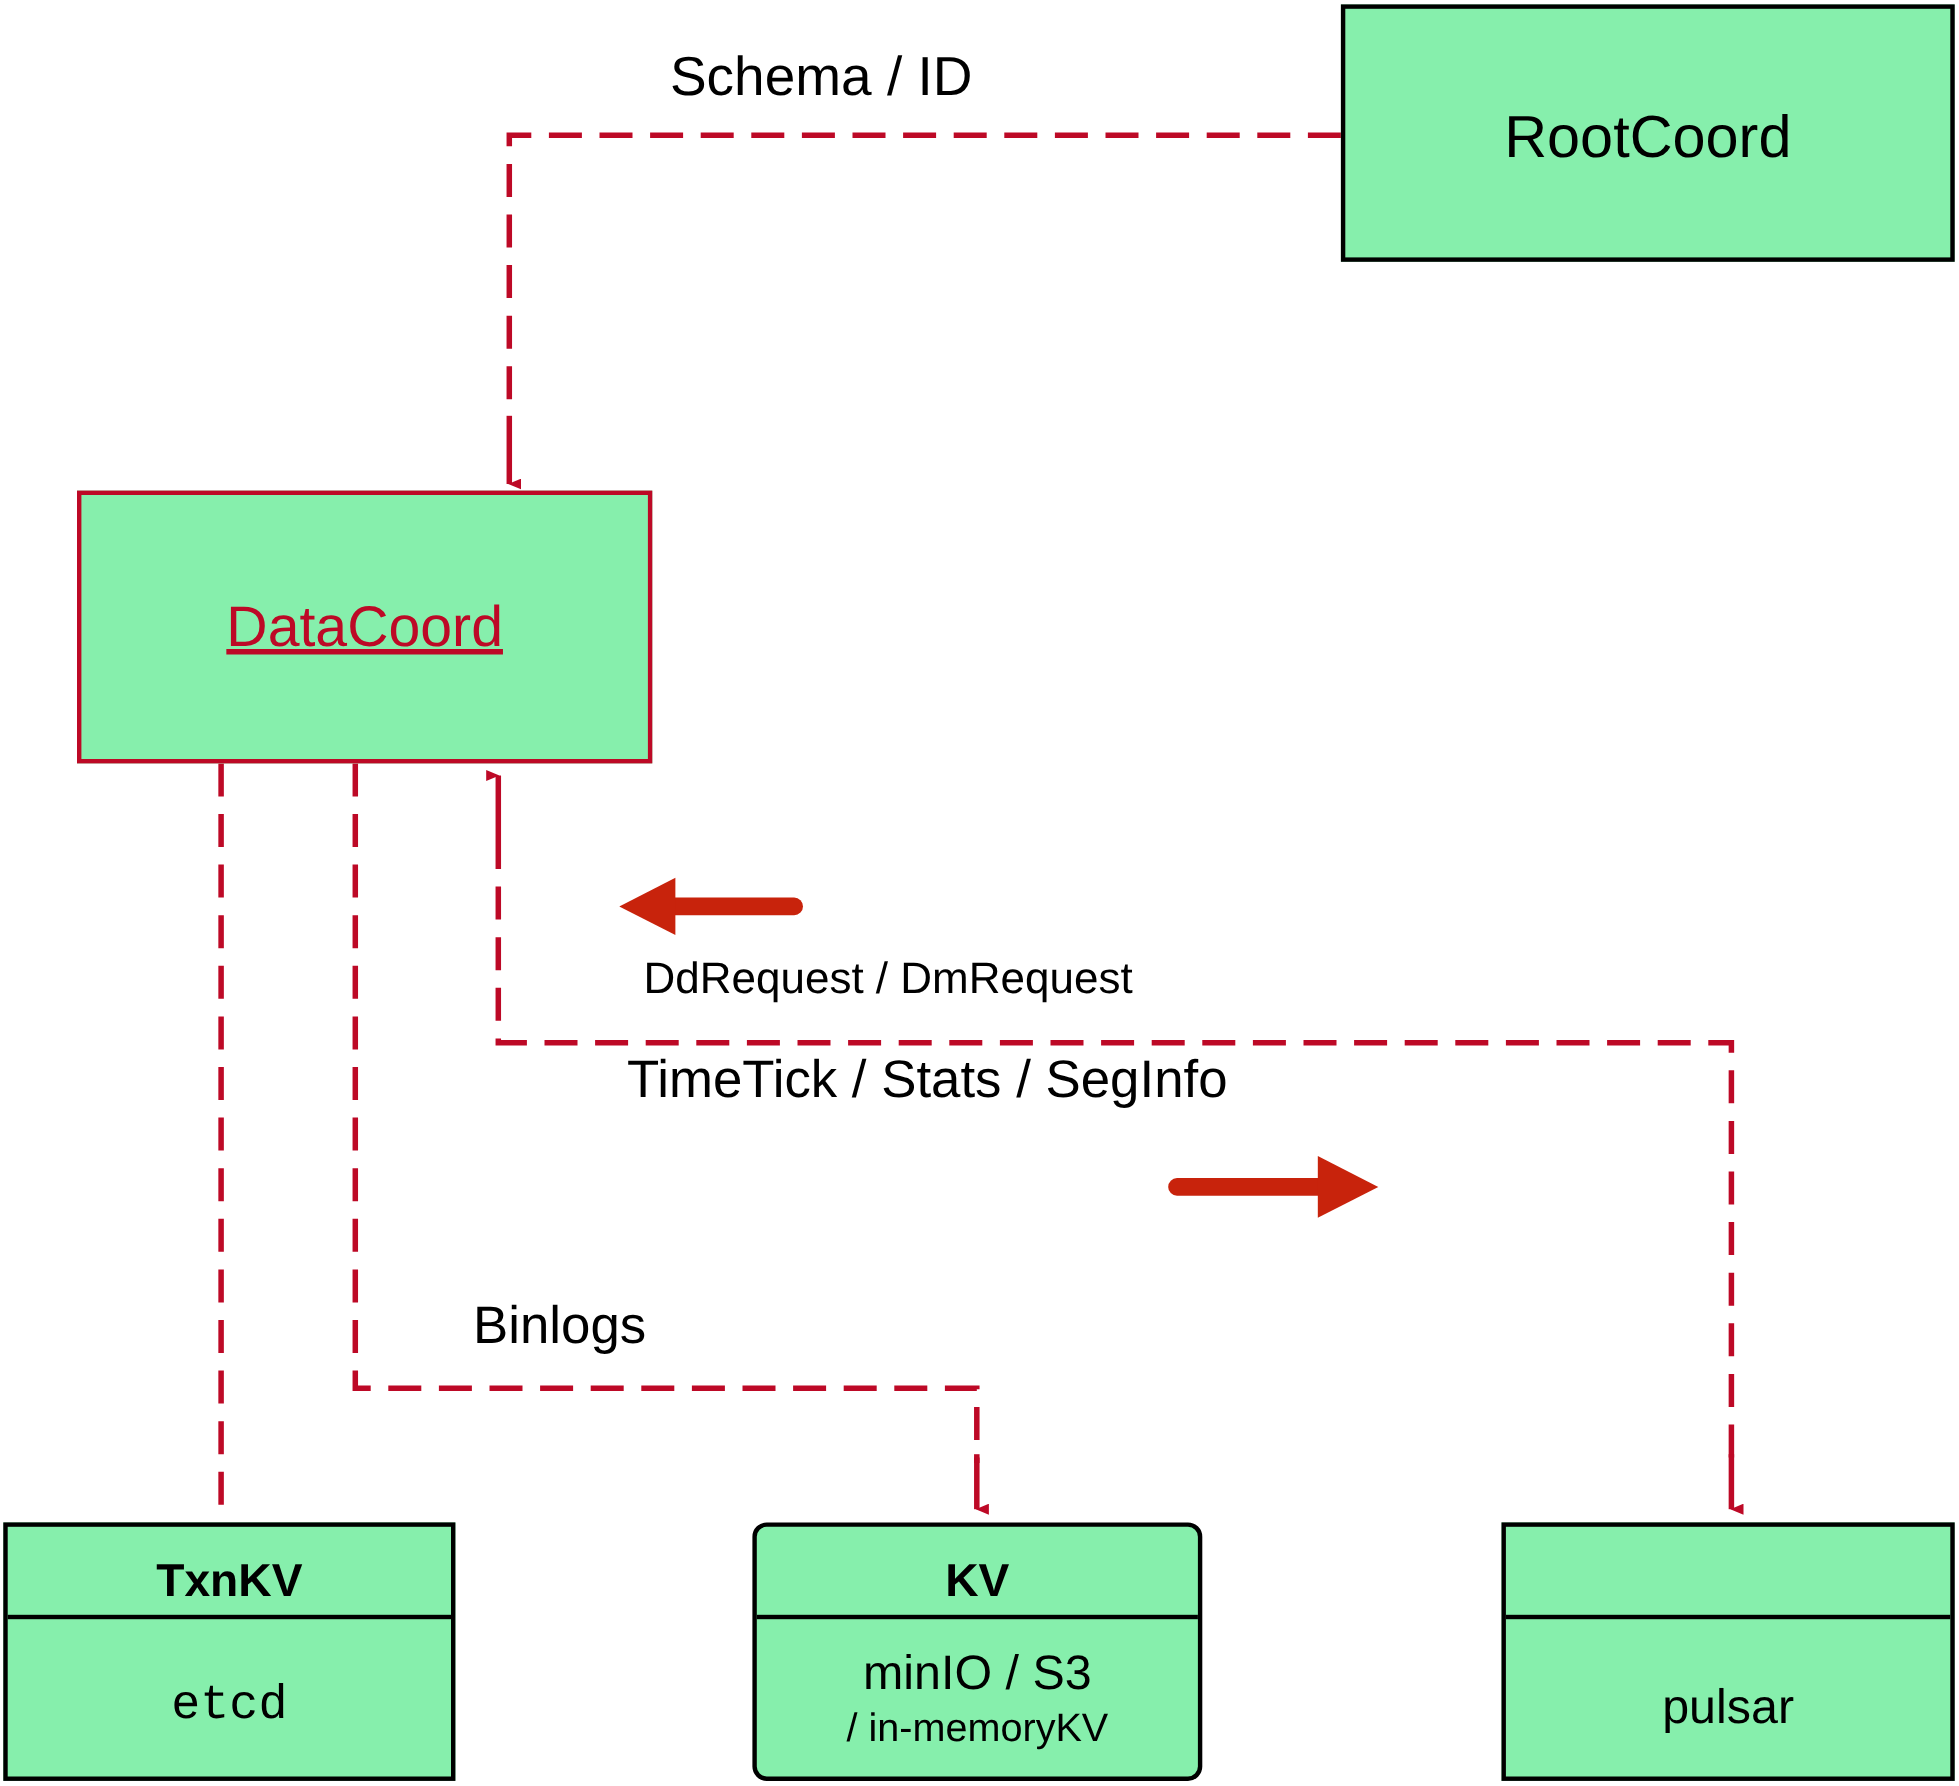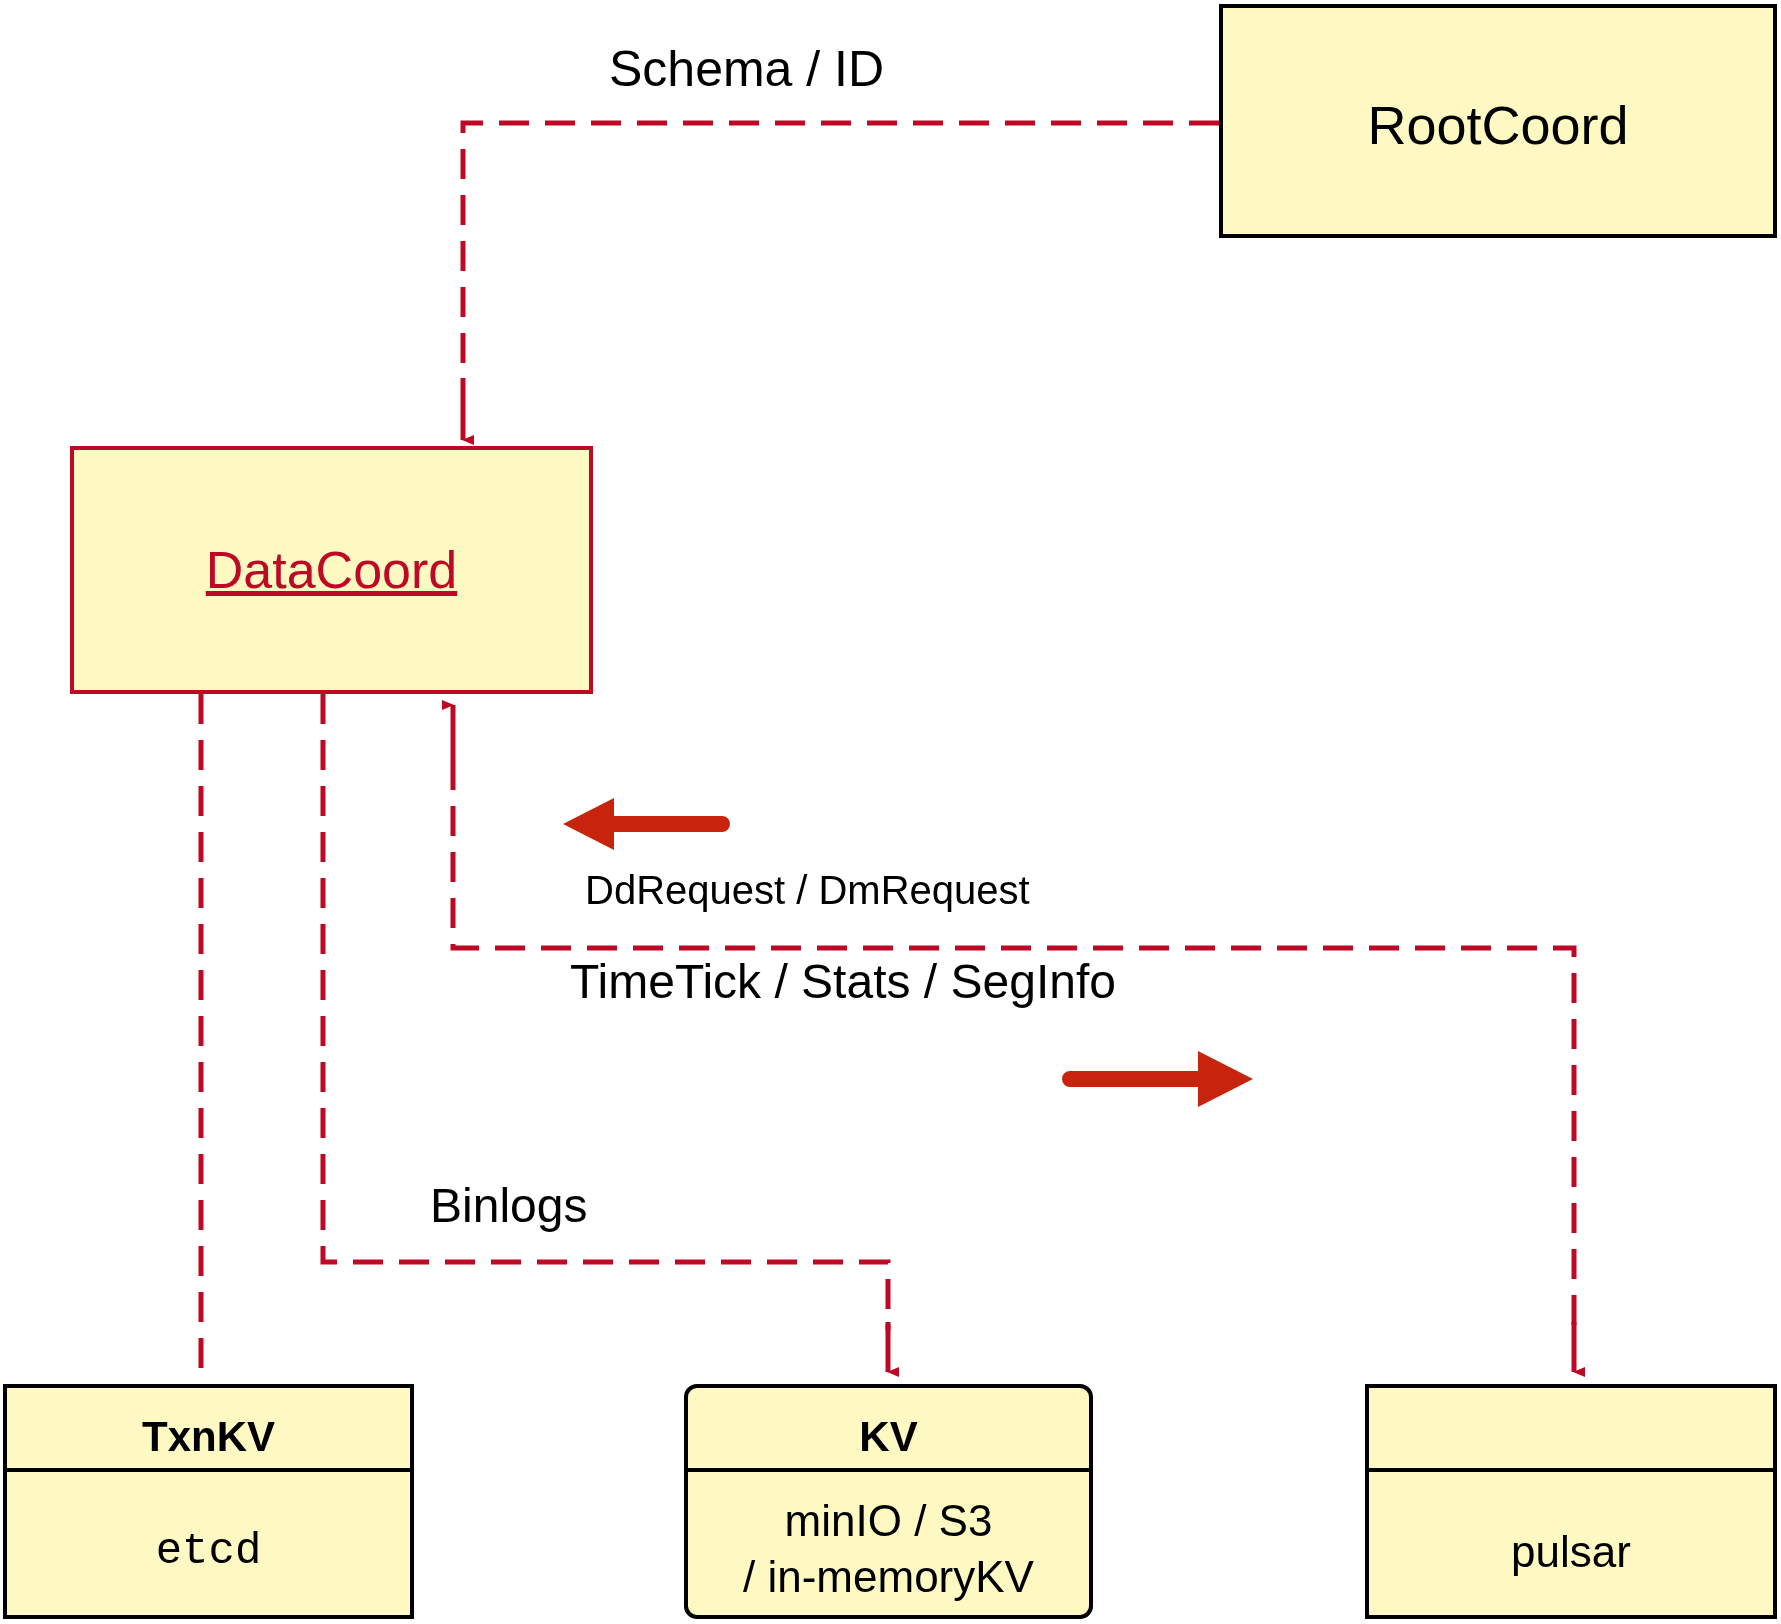--- a/index.html
+++ b/index.html
@@ -18,21 +18,21 @@
   svg.layer {
     position: absolute;
     left: 0;
     top: 0;
     width: 1781px;
     height: 1624px;
   }
   .node {
     position: absolute;
     box-sizing: border-box;
-    background: #fef9c3;
+    background: #86efac;
   }
   .node.black {
     border: 4px solid #000000;
   }
   .node.red {
     border: 4px solid #BD0926;
   }
   .node-title {
     position: absolute;
     left: 0;
@@ -143,21 +143,21 @@
   <div class="node black" style="left:3px; top:1384px; width:411px; height:235px;">
     <div class="node-title" style="top:26px;">TxnKV</div>
     <div class="divider" style="top:80px;"></div>
     <div class="node-sub" style="top:135px; font-size:44px;font-family:Liberation Mono, monospace;">etcd</div>
   </div>
 
   <div class="node black" style="left:684px; top:1384px; width:409px; height:235px;border-radius:13px;">
     <div class="node-title" style="top:26px;">KV</div>
     <div class="divider" style="top:80px;"></div>
     <div class="node-sub" style="top:104px; font-size:44px;">minIO / S3</div>
-    <div class="node-sub" style="top:160px; font-size:44px;">/ in-memoryKV</div>
+    <div class="node-sub" style="top:160px; font-size:36px;">/ in-memoryKV</div>
   </div>
 
   <div class="node black" style="left:1365px; top:1384px; width:412px; height:235px;">
     <div class="divider" style="top:80px;"></div>
     <div class="node-sub" style="top:135px; font-size:44px;">pulsar</div>
   </div>
 
   <div class="edge-label" style="left:609px; top:44px; font-size:50px;">Schema / ID</div>
 
   <div class="edge-label" style="left:585px; top:870px; font-size:40px;">DdRequest / DmRequest</div>

